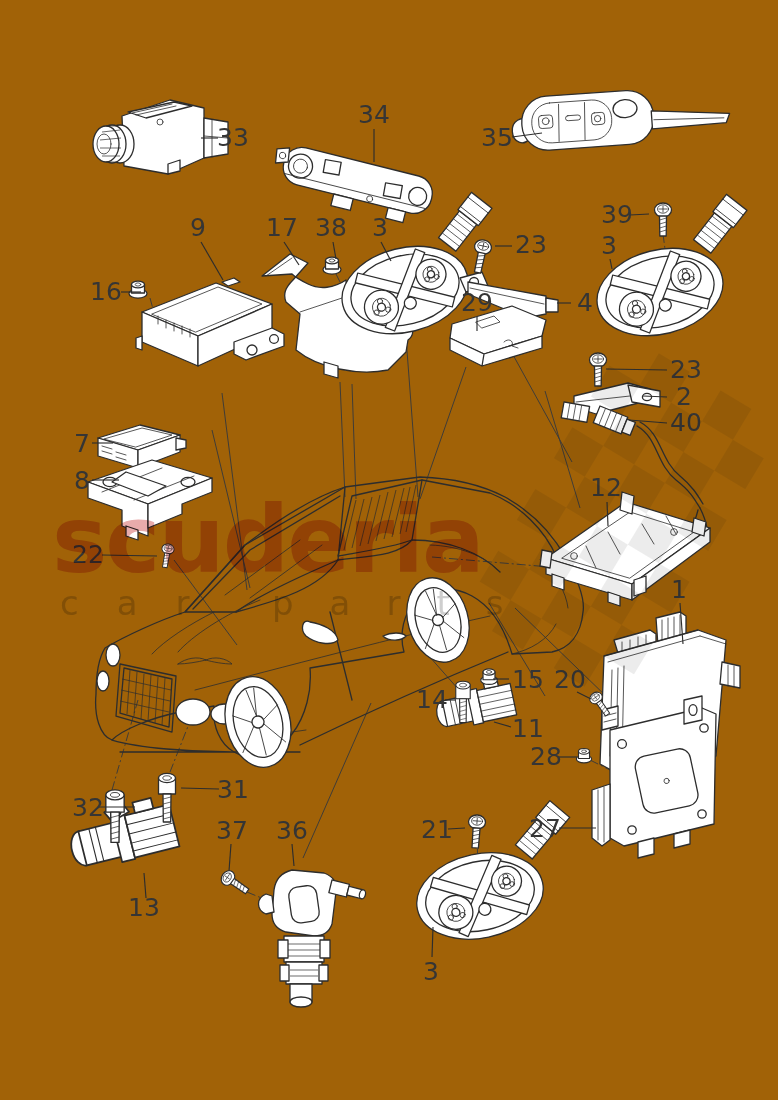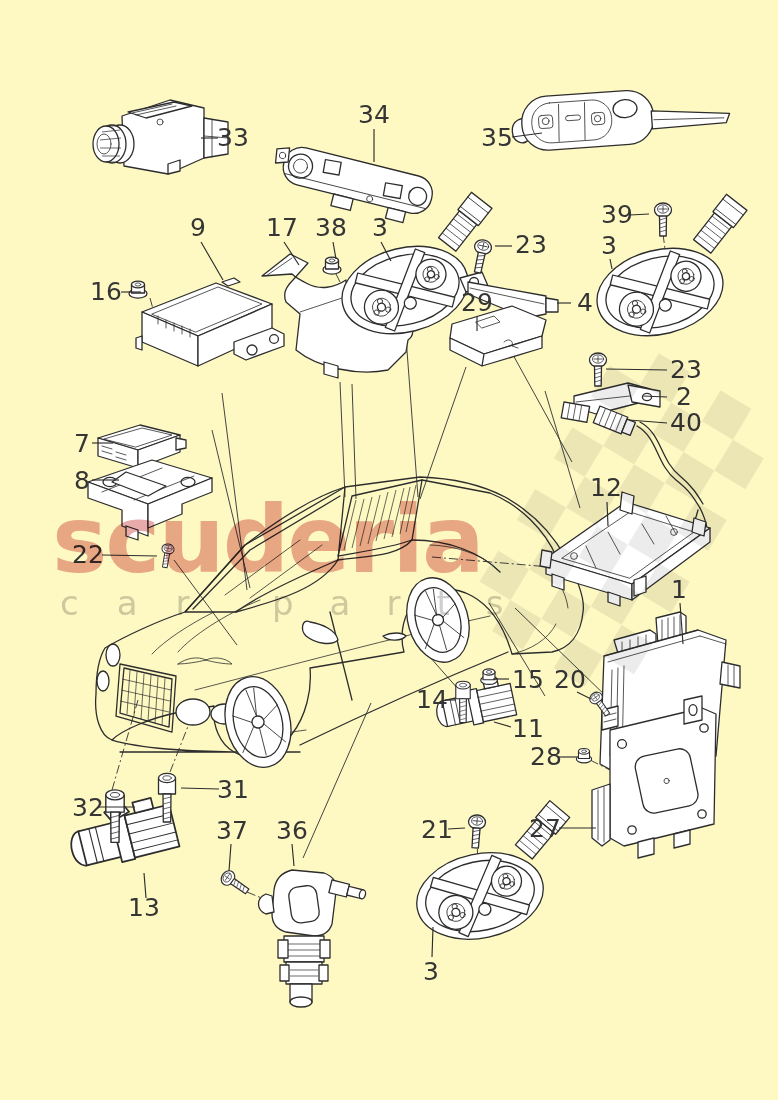--- a/index.html
+++ b/index.html
@@ -1,16 +1,16 @@
 <!DOCTYPE html>
 <html><head>
 <meta charset="utf-8">
 <style>
   html,body{margin:0;padding:0;background:#fff;}
-  .canvas{position:relative;width:778px;height:1100px;background:#fef9c3;overflow:hidden;
+  .canvas{position:relative;width:778px;height:1100px;background:#a16207;overflow:hidden;
           font-family:"DejaVu Sans","Liberation Sans",sans-serif;}
   svg{display:block}
   
   .pt  {fill:#fff;stroke:#2d2d2d;stroke-width:1.3;stroke-linejoin:round;stroke-linecap:round;}
   .ln  {fill:none;stroke:#2d2d2d;stroke-width:1.3;stroke-linejoin:round;stroke-linecap:round;}
   .tn  {fill:none;stroke:#2d2d2d;stroke-width:.8;stroke-linejoin:round;stroke-linecap:round;}
   .hat {fill:none;stroke:#2d2d2d;stroke-width:.7;}
   .link{fill:none;stroke:#3a3a3a;stroke-width:.95;}
   .dd  {fill:none;stroke:#3a3a3a;stroke-width:.95;stroke-dasharray:9 3 2 3;}
   .leader{fill:none;stroke:#2d2d2d;stroke-width:1.15;}

